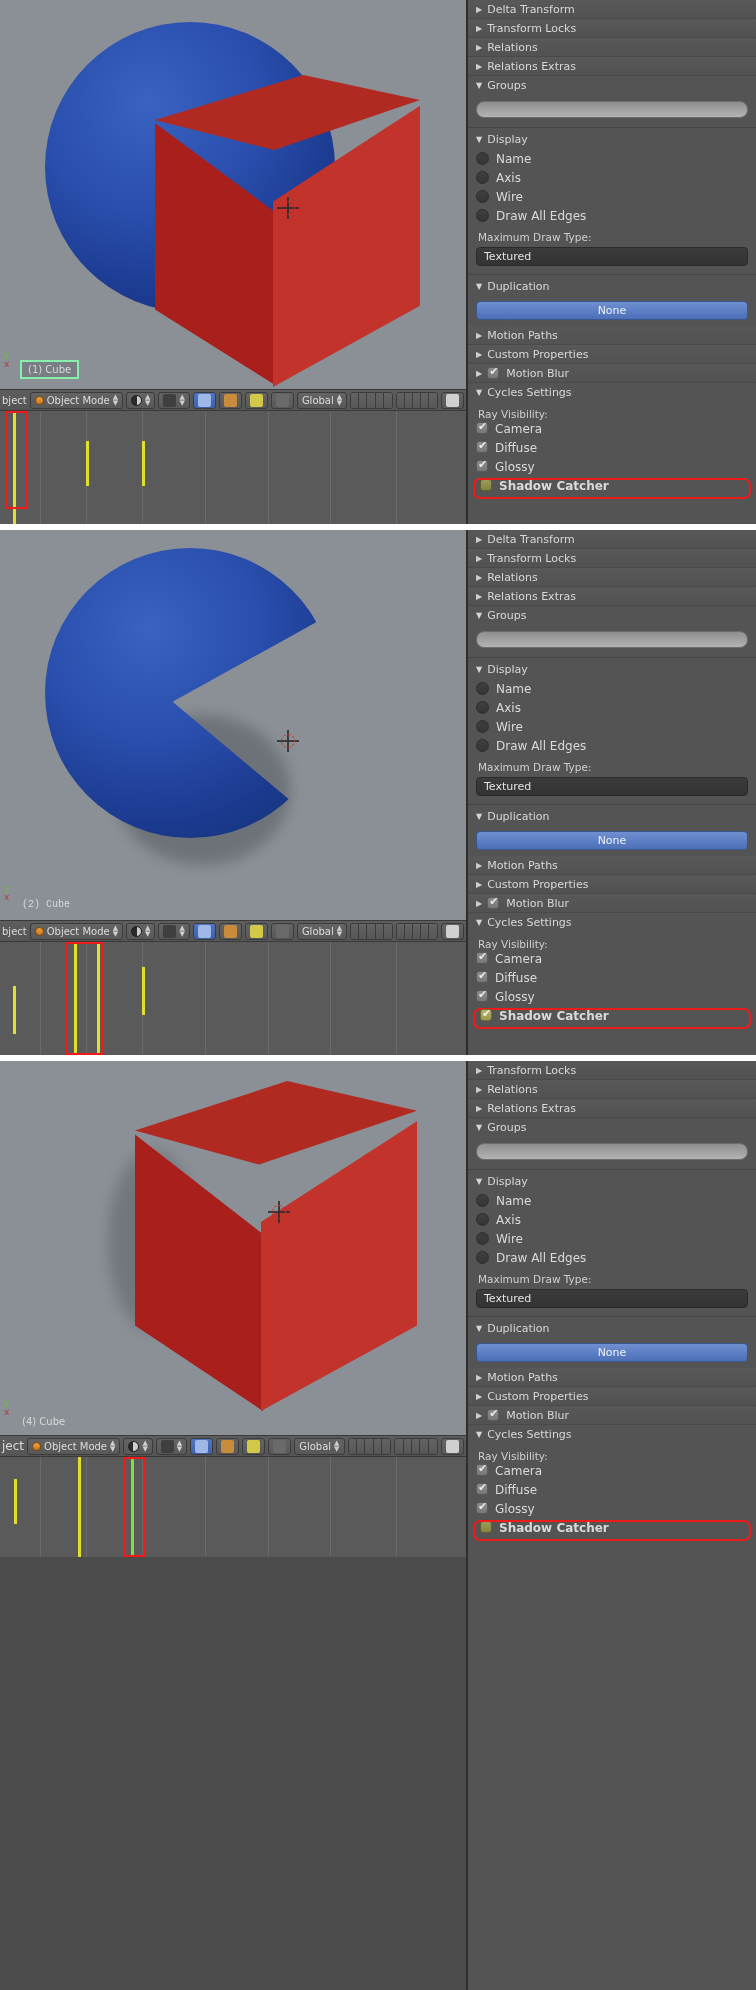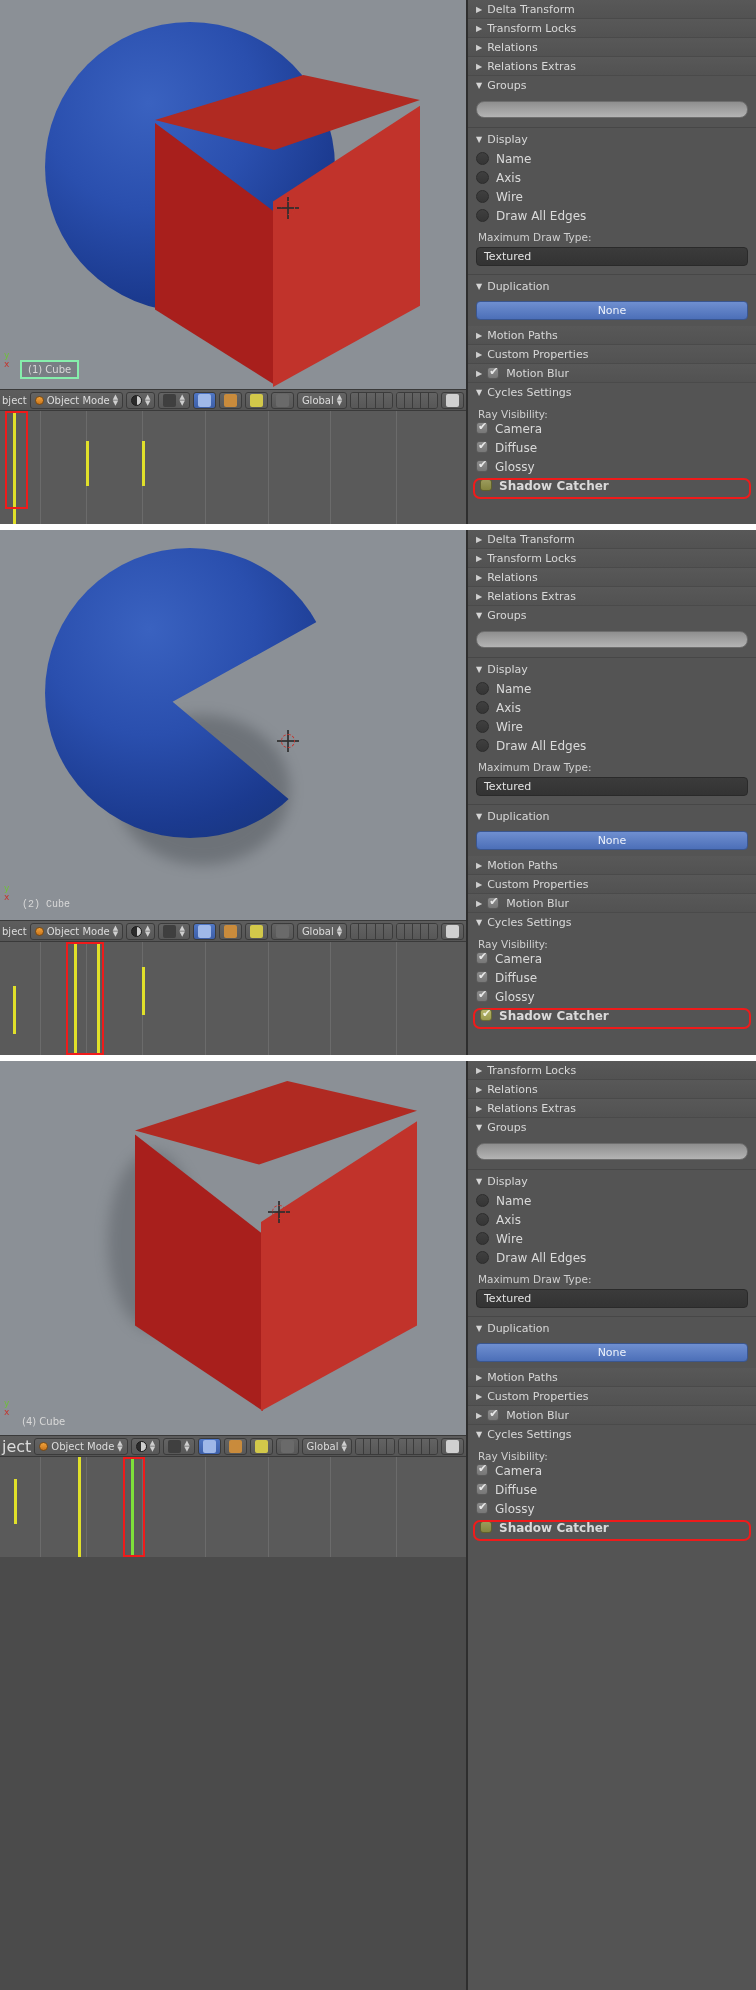--- a/index.html
+++ b/index.html
@@ -516,21 +516,21 @@
           <div class="ring"></div>
       </div>
       <div class="axis-gizmo" style="bottom:18px;">
         <div class="ax-y">y</div>
         <div class="ax-x">x</div>
       </div>
       <div class="obj-label" style="left:22px;bottom:8px;">(4) Cube</div>
     </div>
 
     <div class="vp-header">
-      <span style="font-size:16px;color:#dcdcdc;">ject</span>
+      <span style="font-size:12px;color:#dcdcdc;">ject</span>
       <div class="hbtn">
         <span class="mode-dot"></span>
         <span>Object Mode</span>
         <span class="arrows">▲<br>▼</span>
       </div>
       <div class="hbtn">
         <span class="circ half"></span>
         <span class="arrows">▲<br>▼</span>
       </div>
       <div class="hbtn">

